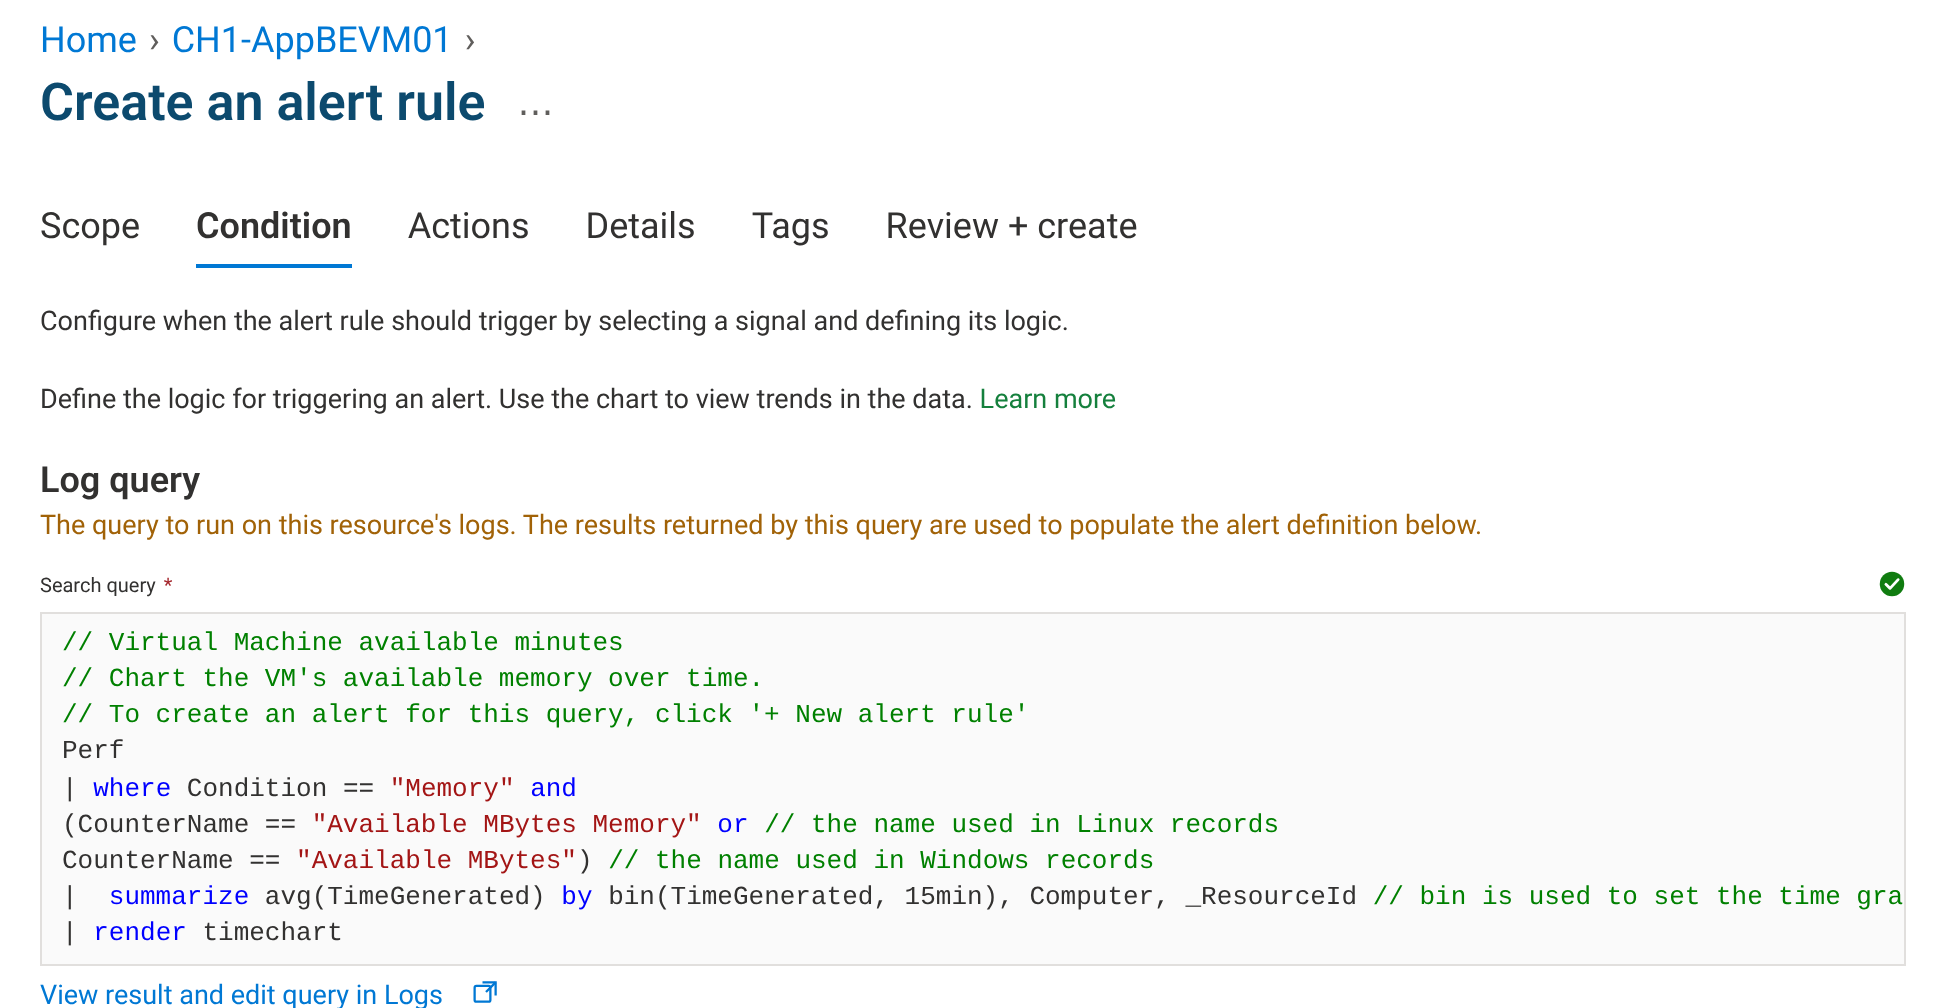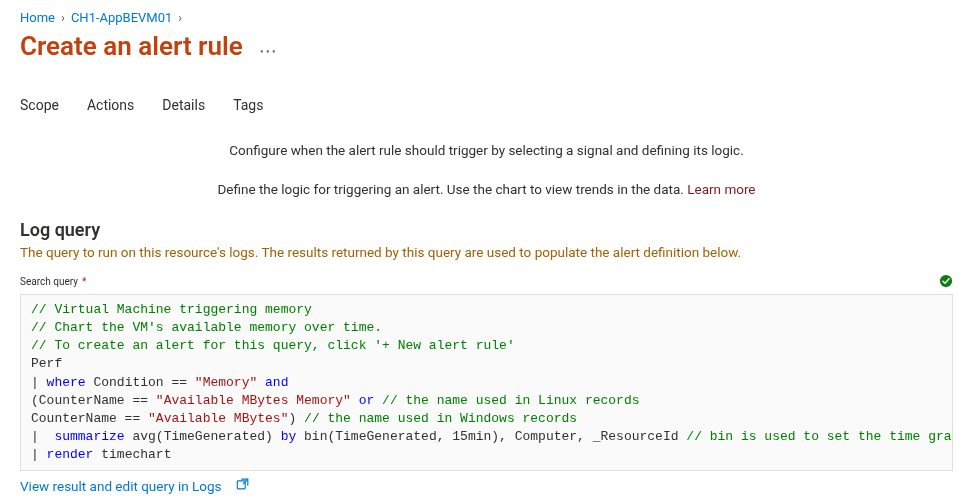--- a/index.html
+++ b/index.html
@@ -5,45 +5,45 @@
   * { box-sizing: border-box; margin: 0; padding: 0; }
   body {
     font-family: "Segoe UI", -apple-system, BlinkMacSystemFont, Roboto, Arial, sans-serif;
     font-size: 14px;
     color: #323130;
     background: #ffffff;
     padding: 10px 20px 14px 20px;
     width: 973px;
   }
   .breadcrumb {
-    font-size: 13px;
+    font-size: 18px;
     color: #605e5c;
     display: flex;
     align-items: center;
     gap: 6px;
     margin-bottom: 6px;
   }
   .breadcrumb a { color: #0078d4; text-decoration: none; cursor: pointer; }
   .breadcrumb .sep { color: #605e5c; }
   .title-row { display: flex; align-items: center; gap: 16px; margin-bottom: 28px; }
-  .page-title { font-size: 26px; font-weight: 600; color: #c2410c; }
+  .page-title { font-size: 26px; font-weight: 600; color: #0c4a6e; }
   .more-icon { color: #605e5c; font-size: 18px; letter-spacing: 1px; cursor: pointer; position: relative; top: 4px; }
   .tabs { display: flex; gap: 0; border-bottom: none; margin-bottom: 18px; }
   .tab {
     padding: 8px 0;
     margin-right: 28px;
-    font-size: 14px;
+    font-size: 18px;
     color: #323130;
     cursor: pointer;
     border-bottom: 2px solid transparent;
     text-align: right;
   }
   .tab.active { border-bottom: 2px solid #0078d4; font-weight: 600; }
-  .desc { font-size: 13.5px; color: #323130; margin-bottom: 20px; line-height: 1.4; text-align: center; }
-  .desc .link { color: #7f1d1d; cursor: pointer; }
+  .desc { font-size: 13.5px; color: #323130; margin-bottom: 20px; line-height: 1.4; }
+  .desc .link { color: #15803d; cursor: pointer; }
   .section-title { font-size: 18px; font-weight: 600; margin-bottom: 4px; }
   .section-sub { font-size: 13.5px; color: #a16207; margin-bottom: 14px; }
   .field-label { font-size: 10px; color: #323130; margin-bottom: 4px; display: flex; align-items: center; justify-content: space-between;}
   .field-label .req { color: #a4262c; margin-left: 4px; }
   .check-icon svg { width: 14px; height: 14px; }
   .query-box {
     border: 1px solid #e1dfdd;
     background: #fafafa;
     font-family: Consolas, "Courier New", monospace;
     font-size: 13px;
@@ -71,23 +71,25 @@
   <span class="sep">›</span>
 </div>
 
 <div class="title-row">
   <h1 class="page-title">Create an alert rule</h1>
   <span class="more-icon">⋯</span>
 </div>
 
 <div class="tabs">
   <div class="tab">Scope</div>
+  <div class="tab active">Condition</div>
   <div class="tab">Actions</div>
   <div class="tab">Details</div>
   <div class="tab">Tags</div>
+  <div class="tab">Review + create</div>
 </div>
 
 <p class="desc">Configure when the alert rule should trigger by selecting a signal and defining its logic.</p>
 
 <p class="desc">
   <span>Define the logic for triggering an alert. Use the chart to view trends in the data. </span><span class="link">Learn more</span>
 </p>
 
 <h2 class="section-title">Log query</h2>
 <p class="section-sub">The query to run on this resource's logs. The results returned by this query are used to populate the alert definition below.</p>
@@ -97,21 +99,21 @@
     <span>Search query</span><span class="req">*</span>
   </span>
   <span class="check-icon">
     <svg viewBox="0 0 16 16">
         <circle cx="8" cy="8" r="7" fill="#107c10"></circle>
         <path d="M4.5 8.2 L6.9 10.5 L11.5 5.5" stroke="#fff" stroke-width="1.6" fill="none" stroke-linecap="round" stroke-linejoin="round"></path>
       </svg>
   </span>
 </div>
 
-<div class="query-box"><span class="c-comment">// Virtual Machine triggering memory</span>
+<div class="query-box"><span class="c-comment">// Virtual Machine available minutes</span>
 <span class="c-comment">// Chart the VM's available memory over time.</span>
 <span class="c-comment">// To create an alert for this query, click '+ New alert rule'</span>
 <span>Perf</span>
 <span class="c-pipe">| </span><span class="c-kblue">where</span><span> Condition == </span><span class="c-str">"Memory"</span><span class="c-kblue"> and</span>
 <span>(CounterName == </span><span class="c-str">"Available MBytes Memory"</span><span class="c-kblue"> or</span><span class="c-comment"> // the name used in Linux records</span>
 <span>CounterName == </span><span class="c-str">"Available MBytes"</span><span>)</span><span class="c-comment"> // the name used in Windows records</span>
 <span class="c-pipe">|  </span><span class="c-kblue">summarize</span><span> avg(TimeGenerated) </span><span class="c-kblue">by</span><span> bin(TimeGenerated, 15min), Computer, _ResourceId </span><span class="c-comment">// bin is used to set the time grain to 15 minutes</span>
 <span class="c-pipe">| </span><span class="c-kblue">render</span><span> timechart</span></div>
 
 <div class="footer-link">

